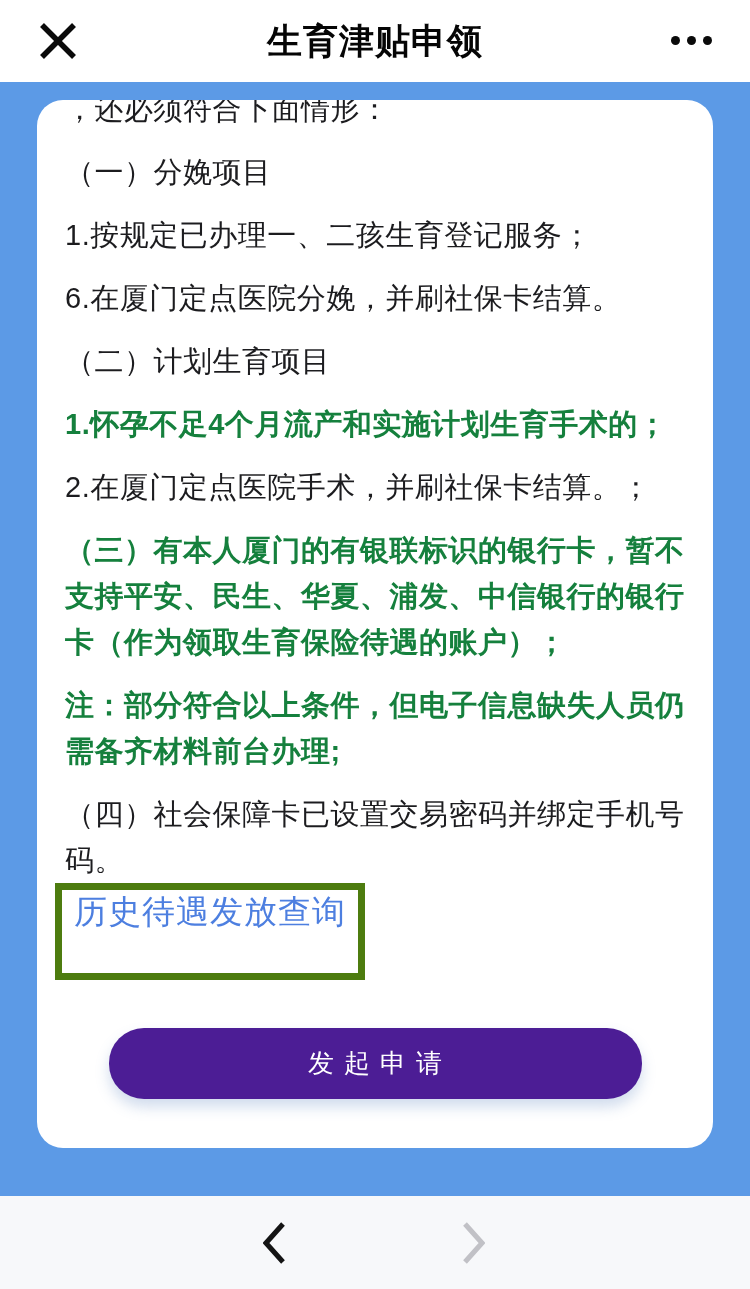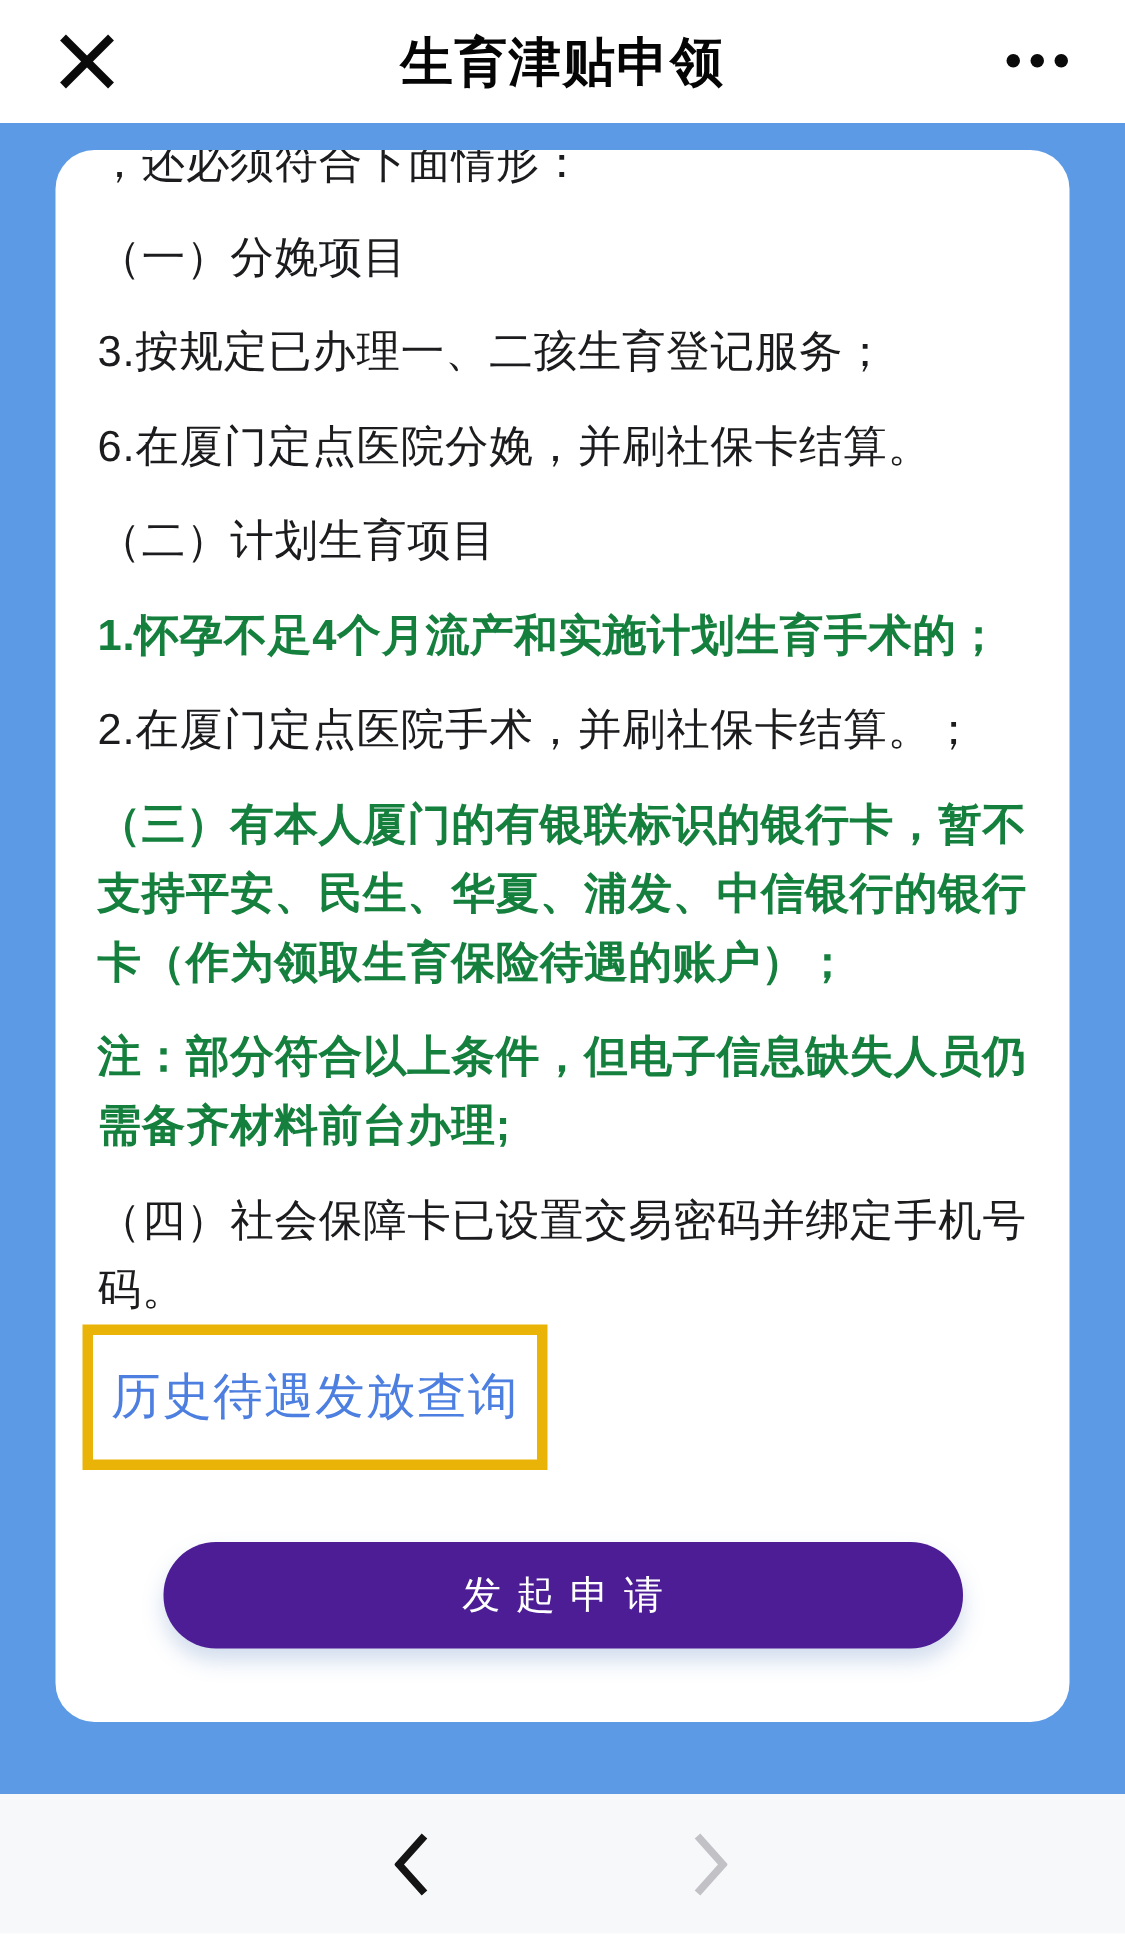--- a/index.html
+++ b/index.html
@@ -41,22 +41,22 @@
   .card p.bold { font-weight: 700; color: #15803d; }
   .card p.tight { margin-bottom: 0; }
 
   
   .links-row {
     margin: 0 -28px; padding: 0 36px 0 18px;
     display: flex; justify-content: space-between;
   }
   .annot-box {
     height: 97px; box-sizing: border-box;
-    border: 7px solid #eab308; background: #ffffff;
-    display: flex; align-items: center; justify-content: center;
+    border: 7px solid #4d7c0f; background: #ffffff;
+    display: flex; justify-content: center;
   }
   .annot-box.left  { width: 310px; }
   .annot-box.right { width: 284px; }
   .annot-box a {
     font-size: 33px; color: #4D7FE0; text-decoration: none;
     white-space: nowrap; cursor: pointer; letter-spacing: 1px;
   }
 
   
   .apply-btn {
@@ -92,21 +92,21 @@
       <span></span>
       <span></span>
       <span></span>
     </div>
   </div>
 
   <div class="page">
     <div class="card">
       <p class="clip-top">，还必须符合下面情形：</p>
       <p>（一）分娩项目</p>
-      <p>3.按规定已办理一、二孩生育登记服务；</p>
+      <p>1.按规定已办理一、二孩生育登记服务；</p>
       <p>6.在厦门定点医院分娩，并刷社保卡结算。</p>
       <p>（二）计划生育项目</p>
       <p class="bold">1.怀孕不足4个月流产和实施计划生育手术的；</p>
       <p>2.在厦门定点医院手术，并刷社保卡结算。；</p>
       <p class="bold">（三）有本人厦门的有银联标识的银行卡，暂不支持平安、民生、华夏、浦发、中信银行的银行卡（作为领取生育保险待遇的账户）；</p>
       <p class="bold">注：部分符合以上条件，但电子信息缺失人员仍需备齐材料前台办理;</p>
       <p class="tight">（四）社会保障卡已设置交易密码并绑定手机号码。</p>
 
       <div class="links-row">
         <div class="annot-box left">

